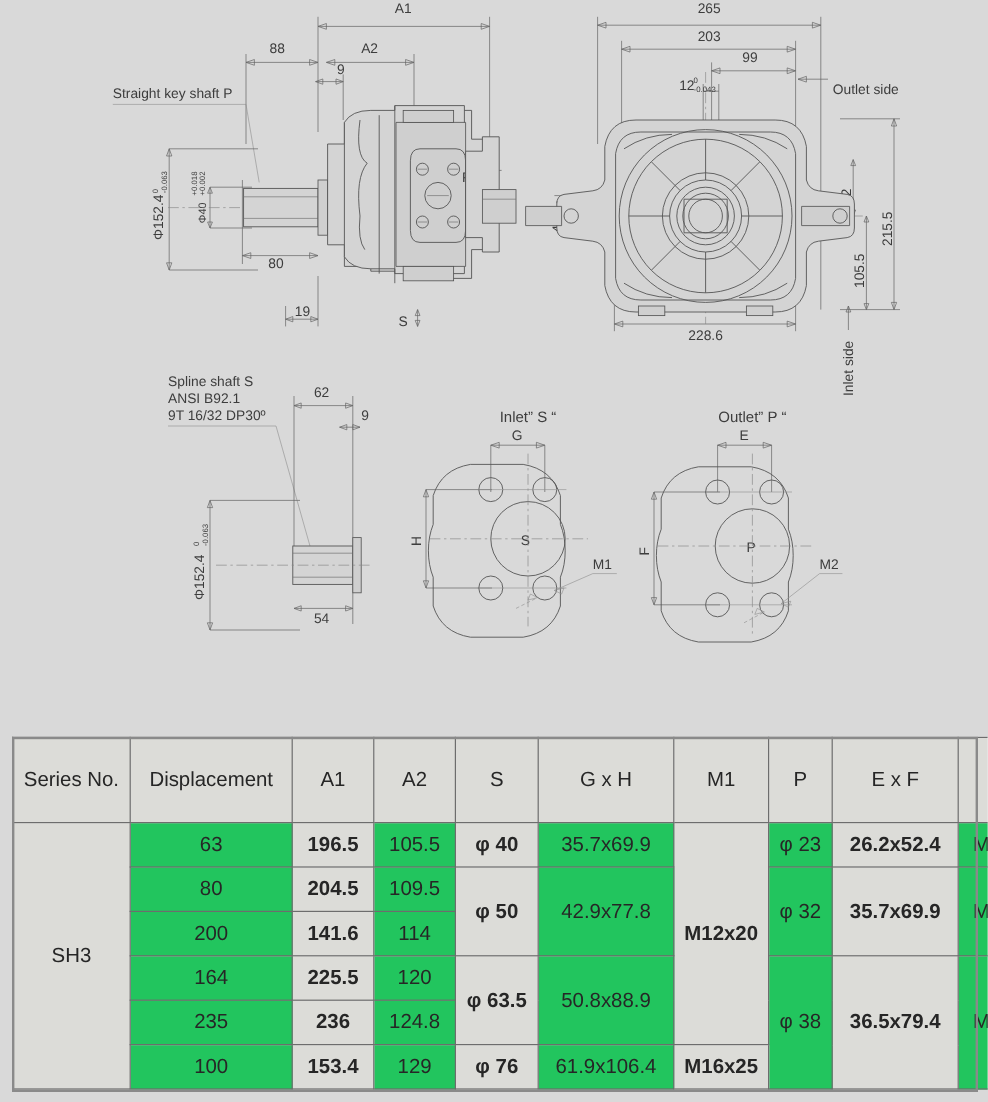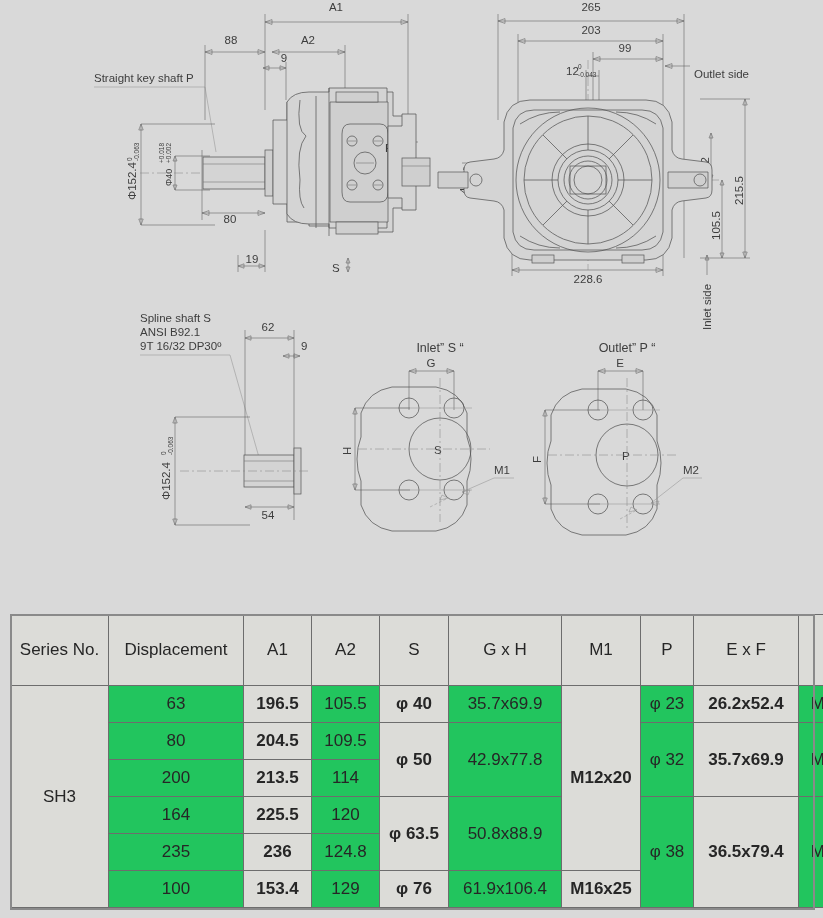--- a/index.html
+++ b/index.html
@@ -523,21 +523,21 @@
         <td>109.5</td>
         <td class="sh" rowspan="2">φ 50</td>
         <td rowspan="2">42.9x77.8</td>
         <td rowspan="2">φ 32</td>
         <td class="sh" rowspan="2">35.7x69.9</td>
         <td rowspan="2">M12x20</td>
       </tr>
 
       <tr>
         <td>200</td>
-        <td class="sh">213.5</td>
+        <td class="sh">141.6</td>
         <td>114</td>
       </tr>
 
       <tr>
         <td>164</td>
         <td class="sh">225.5</td>
         <td>120</td>
         <td class="sh" rowspan="2">φ 63.5</td>
         <td rowspan="2">50.8x88.9</td>
         <td rowspan="3">φ 38</td>

